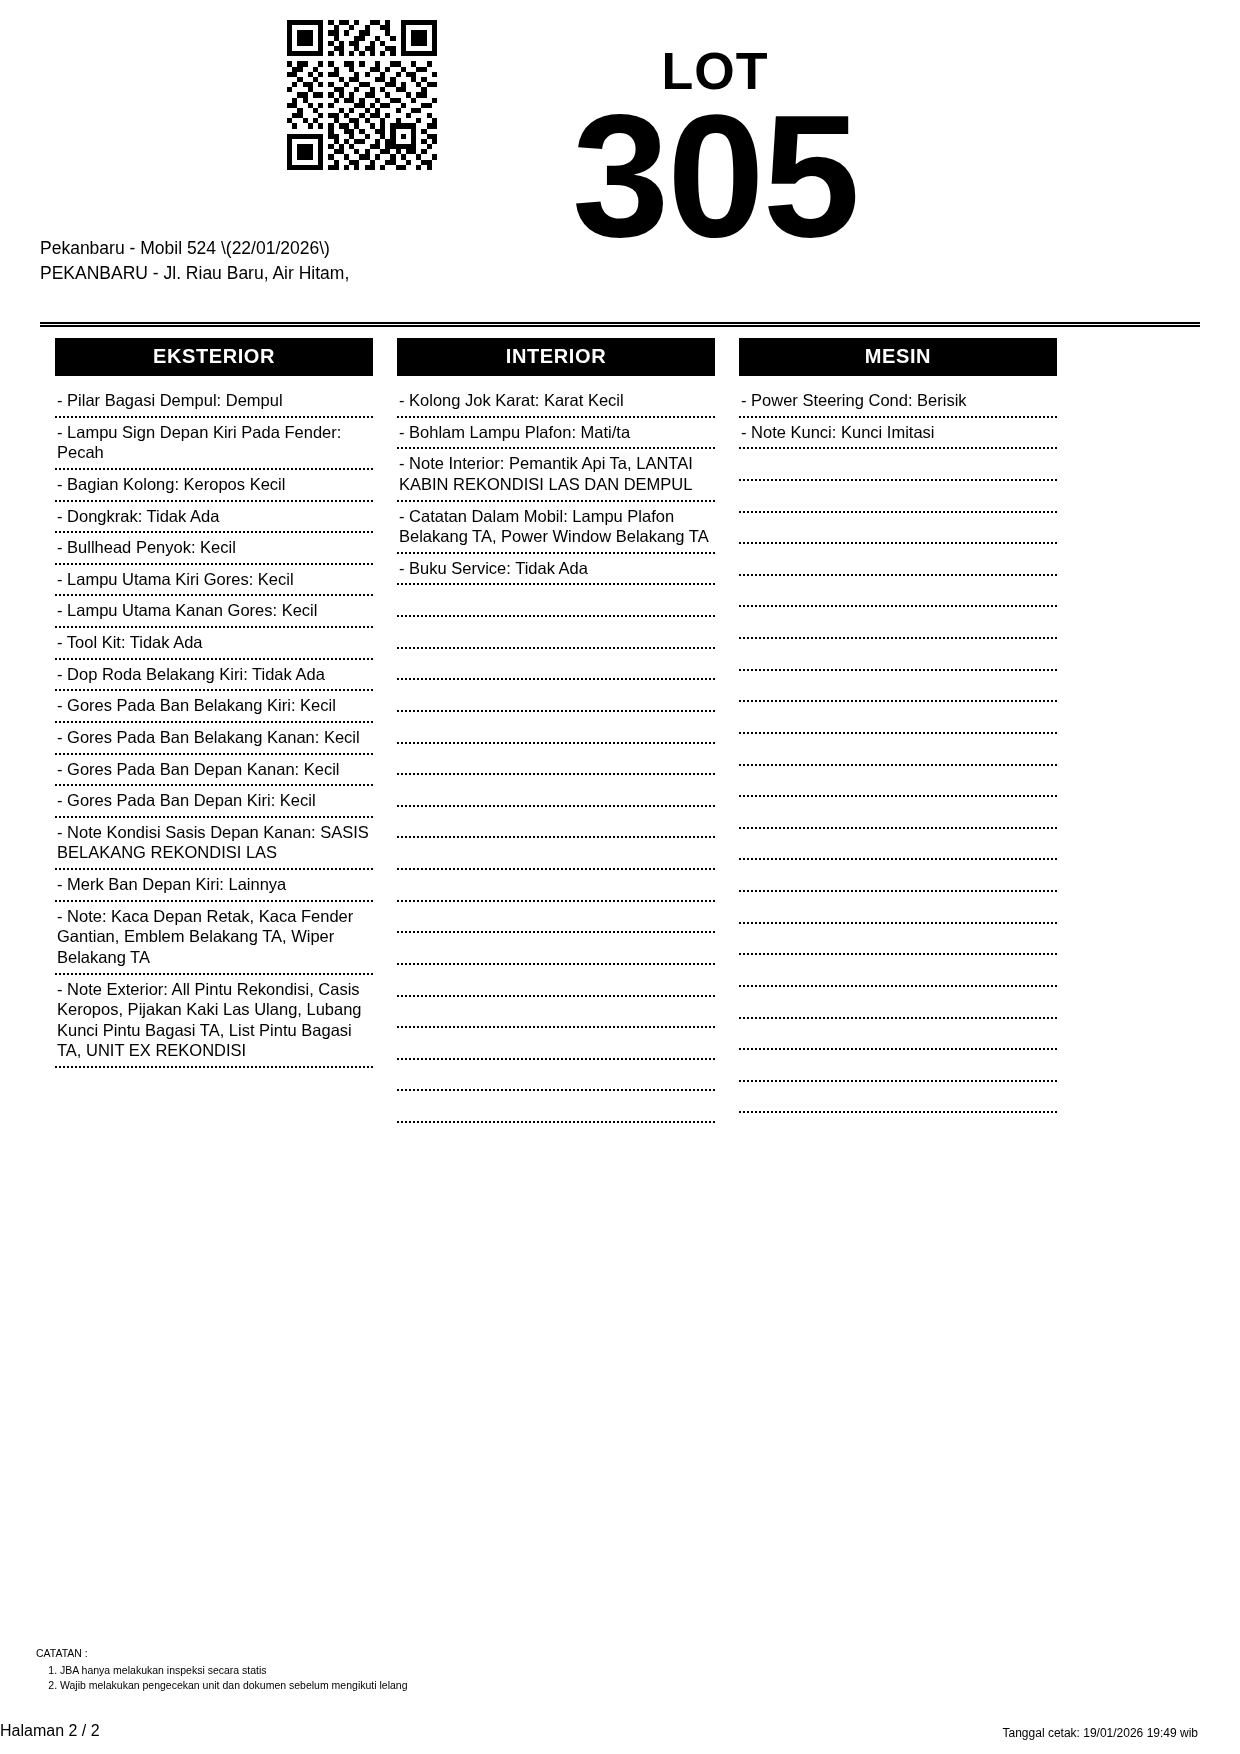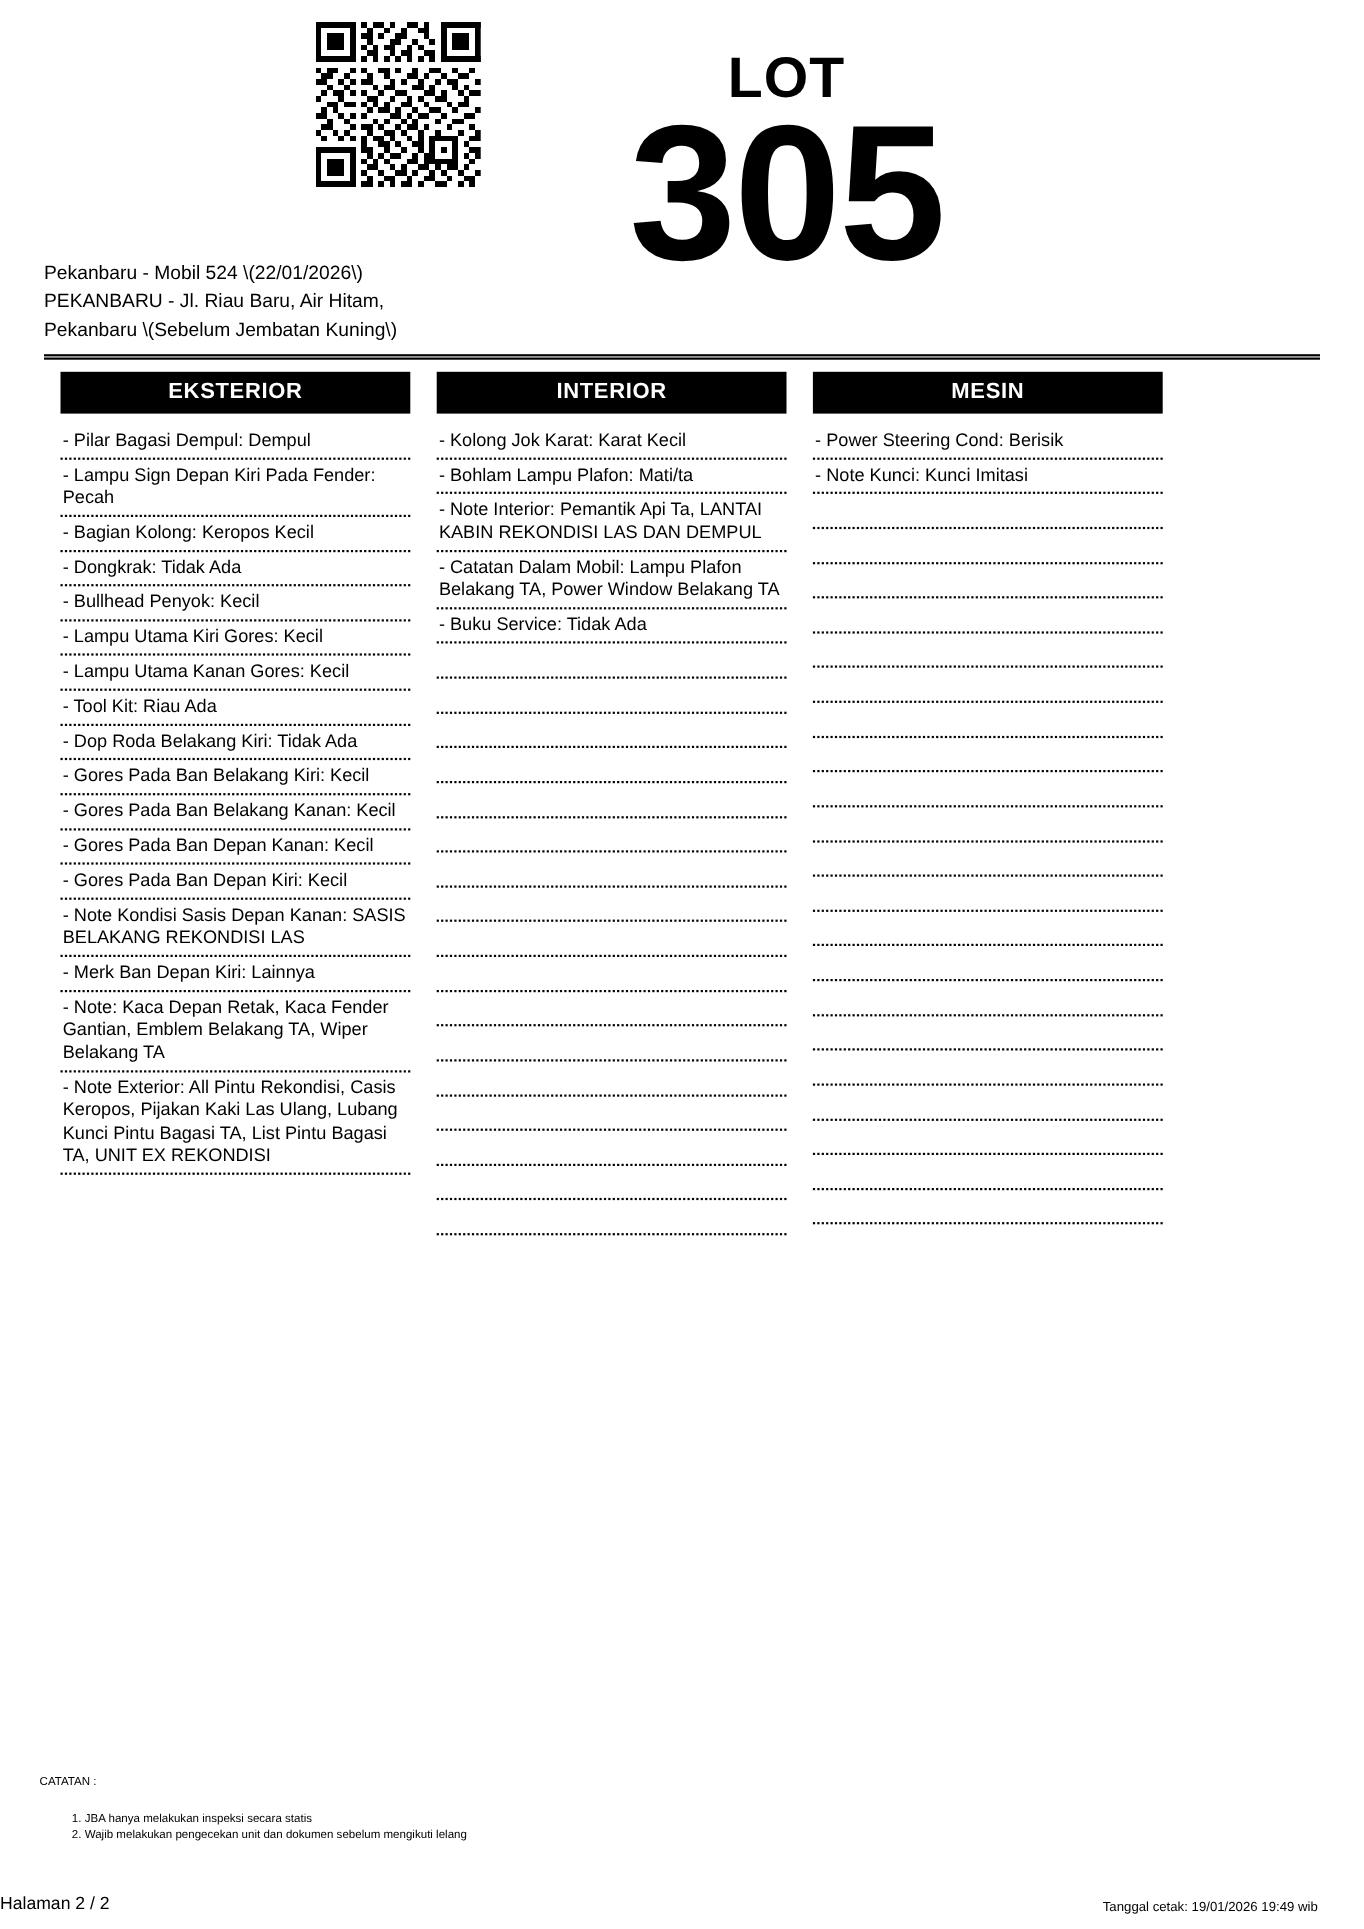--- a/index.html
+++ b/index.html
@@ -119,21 +119,21 @@
   
   .footer-notes {
     position: absolute;
     left: 36px;
     bottom: 60px;
     font-size: 10.5px;
     line-height: 1.5;
   }
   .footer-notes .title { margin-bottom: 1px; }
   .footer-notes ol {
-    margin: 17px;
+    margin: 0;
     padding-left: 24px;
   }
   .footer-notes li { font-size: 10.5px; }
 
   .footer-bar {
     position: absolute;
     left: 0;
     bottom: 14px;
     width: 1240px;
     display: flex;
@@ -398,39 +398,38 @@
     </div>
 
     <div class="lot-wrap">
       <div class="lot-label">LOT</div>
       <div class="lot-number">305</div>
     </div>
 
     <div class="venue">
       <div>Pekanbaru - Mobil 524 \(22/01/2026\)</div>
       <div>PEKANBARU - Jl. Riau Baru, Air Hitam,</div>
-      <div>Pekanbaru \(Sebelum Jembatan Kuning\)</div>
     </div>
 
     <div class="rule-double"></div>
   </div>
 
   <div class="columns">
 
     <div class="col">
       <div class="col-title">EKSTERIOR</div>
       <div class="items">
           <div class="item">- Pilar Bagasi Dempul: Dempul</div>
           <div class="item">- Lampu Sign Depan Kiri Pada Fender: Pecah</div>
           <div class="item">- Bagian Kolong: Keropos Kecil</div>
           <div class="item">- Dongkrak: Tidak Ada</div>
           <div class="item">- Bullhead Penyok: Kecil</div>
           <div class="item">- Lampu Utama Kiri Gores: Kecil</div>
           <div class="item">- Lampu Utama Kanan Gores: Kecil</div>
-          <div class="item">- Tool Kit: Riau Ada</div>
+          <div class="item">- Tool Kit: Tidak Ada</div>
           <div class="item">- Dop Roda Belakang Kiri: Tidak Ada</div>
           <div class="item">- Gores Pada Ban Belakang Kiri: Kecil</div>
           <div class="item">- Gores Pada Ban Belakang Kanan: Kecil</div>
           <div class="item">- Gores Pada Ban Depan Kanan: Kecil</div>
           <div class="item">- Gores Pada Ban Depan Kiri: Kecil</div>
           <div class="item">- Note Kondisi Sasis Depan Kanan: SASIS BELAKANG REKONDISI LAS</div>
           <div class="item">- Merk Ban Depan Kiri: Lainnya</div>
           <div class="item">- Note: Kaca Depan Retak, Kaca Fender Gantian, Emblem Belakang TA, Wiper Belakang TA</div>
           <div class="item">- Note Exterior: All Pintu Rekondisi, Casis Keropos, Pijakan Kaki Las Ulang, Lubang Kunci Pintu Bagasi TA, List Pintu Bagasi TA, UNIT EX REKONDISI</div>
         </div>

